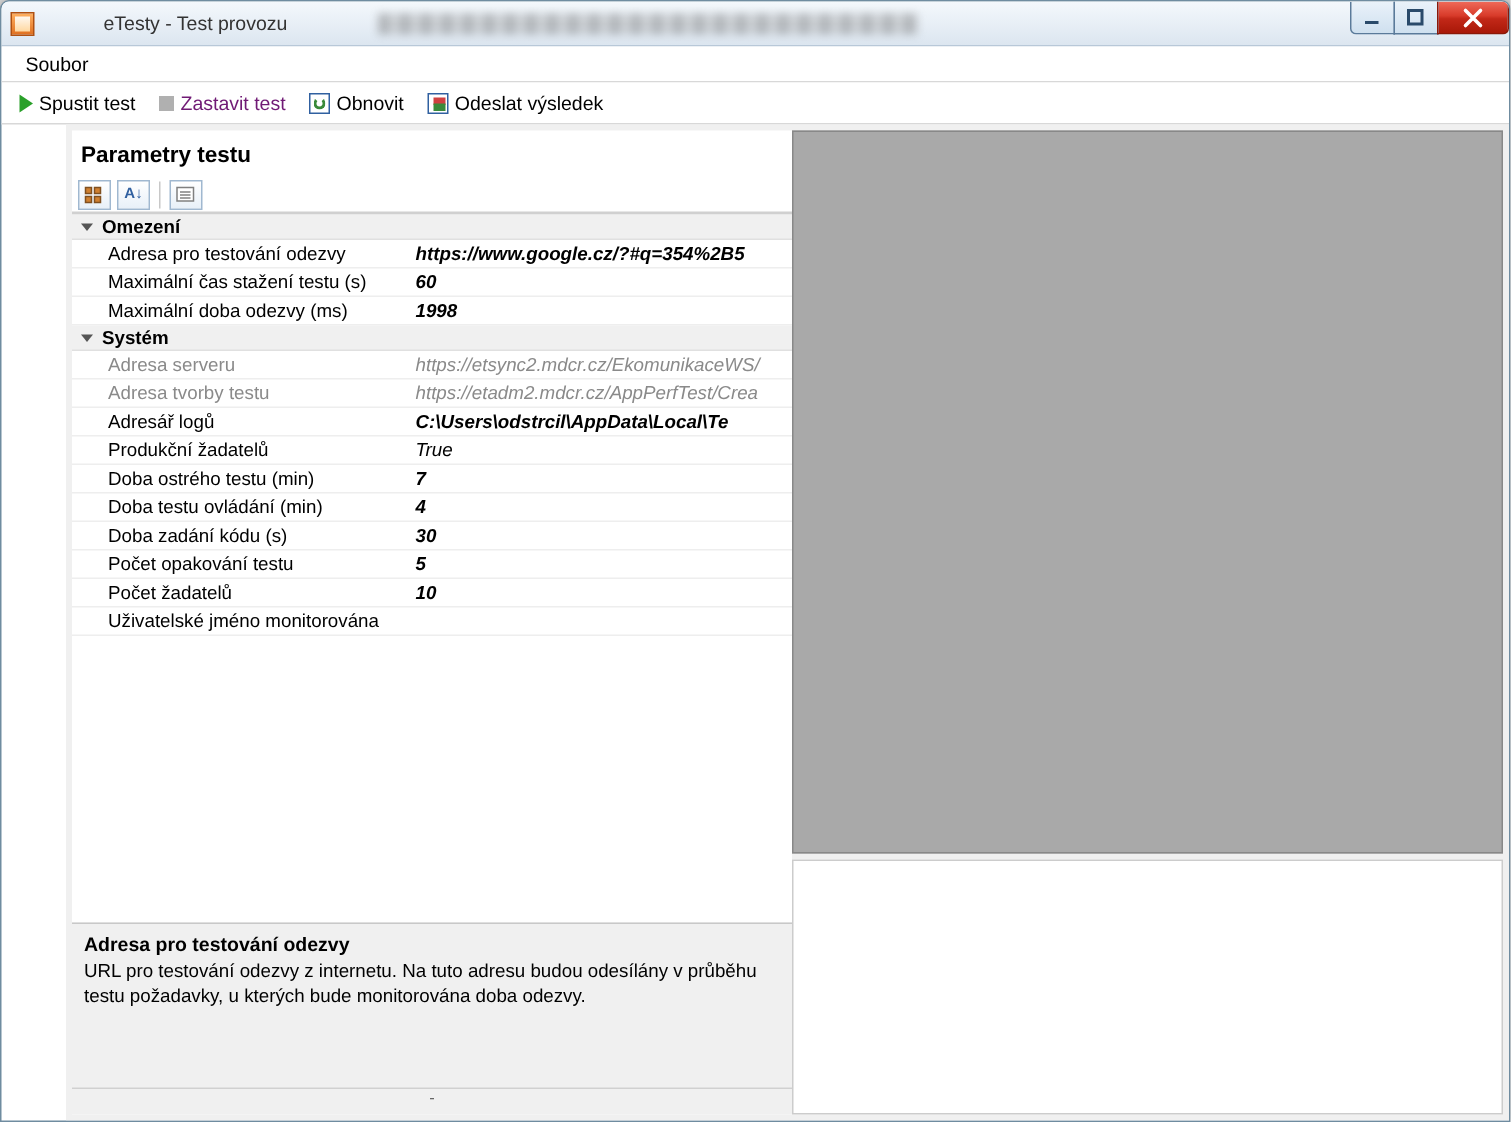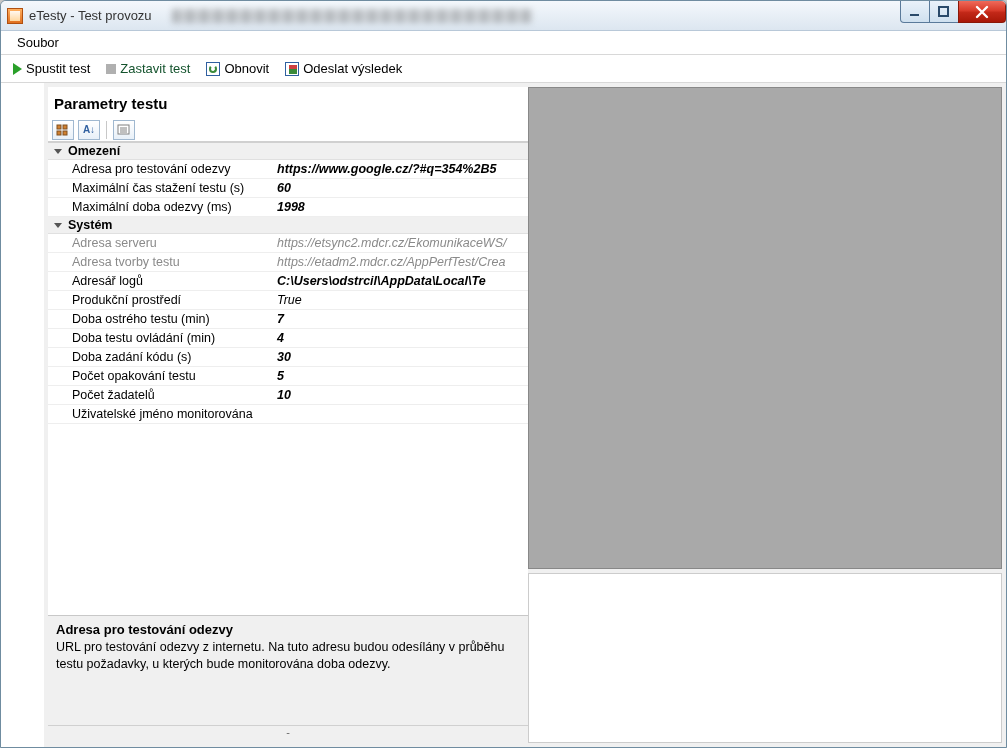--- a/index.html
+++ b/index.html
@@ -24,20 +24,21 @@
     overflow: hidden;
   }
   
   .titlebar {
     height: 30px;
     background: linear-gradient(#f4f8fc, #dce6f0);
     border-bottom: 1px solid #b8c8d8;
     display: flex;
     align-items: center;
     padding: 0 0 0 6px;
+    gap: 40px;
   }
   .app-icon {
     width: 16px; height: 16px;
     background: linear-gradient(#ffb060, #e07020);
     border: 1px solid #b05010;
     margin-right: 6px;
     position: relative;
   }
   .app-icon::before {
     content:"";
@@ -87,21 +88,21 @@
     height: 28px;
     background: #fff;
     border-bottom: 1px solid #d8d8d8;
     display:flex; align-items:center;
     padding: 0 6px;
     gap: 4px;
     font-size: 13px;
     text-align: right;
   }
   .tbtn { display:flex; align-items:center; gap:4px; padding:2px 6px; }
-  .tbtn.disabled { color:#14532d; }
+  .tbtn.disabled { color:#701a75; }
   .tri-play {
     width: 0; height: 0;
     border-top: 6px solid transparent;
     border-bottom: 6px solid transparent;
     border-left: 9px solid #2aa02a;
   }
   .sq-stop { width:10px; height:10px; background:#b0b0b0; }
   .ico-refresh, .ico-send {
     width:14px; height:14px; display:inline-block; position:relative;
   }
@@ -345,21 +346,21 @@
         </div>
         <div class="row dim">
           <div class="k">Adresa tvorby testu</div>
           <div class="v">https://etadm2.mdcr.cz/AppPerfTest/Crea</div>
         </div>
         <div class="row bold">
           <div class="k">Adresář logů</div>
           <div class="v">C:\Users\odstrcil\AppData\Local\Te</div>
         </div>
         <div class="row">
-          <div class="k">Produkční prostředí</div>
+          <div class="k">Produkční žadatelů</div>
           <div class="v">True</div>
         </div>
 
         <div class="row bold">
           <div class="k">Doba ostrého testu (min)</div>
           <div class="v">7</div>
         </div>
         <div class="row bold">
           <div class="k">Doba testu ovládání (min)</div>
           <div class="v">4</div>

